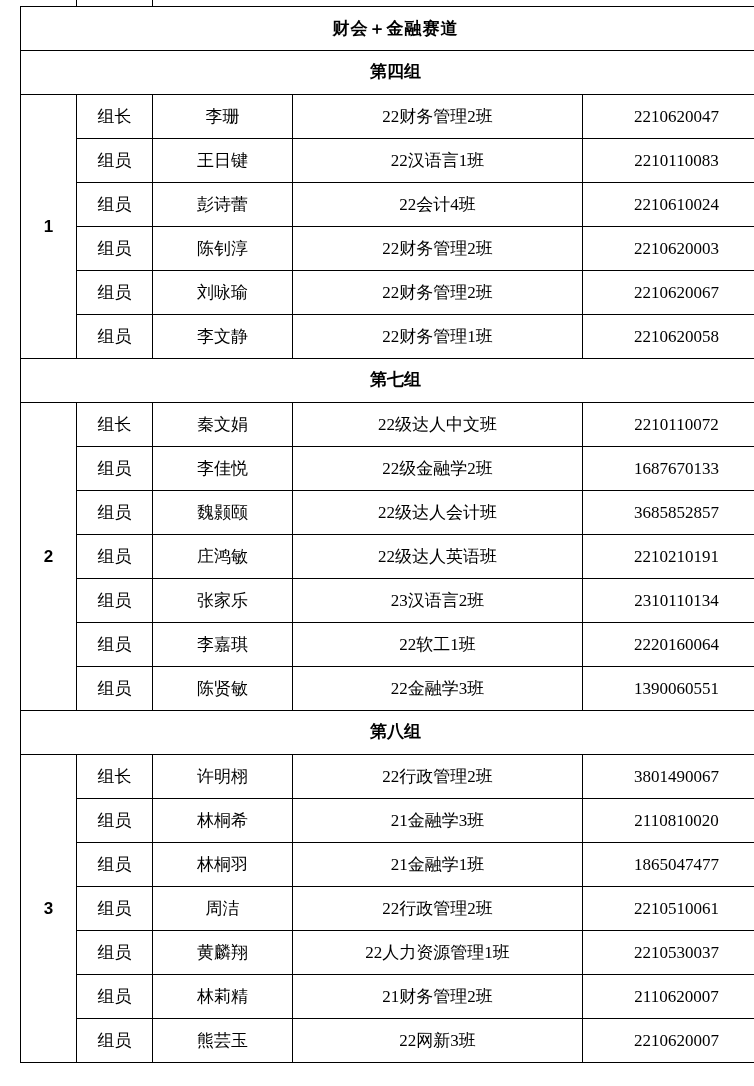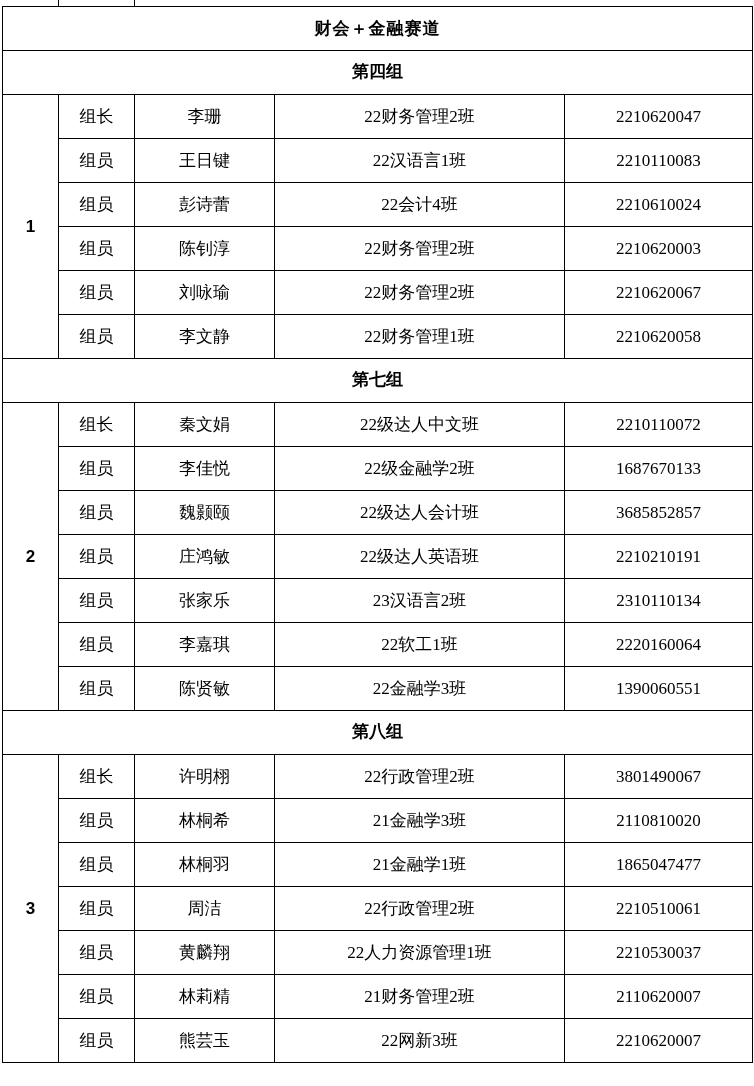--- a/index.html
+++ b/index.html
@@ -8,21 +8,21 @@
     background: #ffffff;
   }
   body {
     width: 754px;
     font-family: "Liberation Serif", "DejaVu Serif", serif;
     color: #000000;
   }
   .page {
     width: 615px;
     box-sizing: border-box;
-    padding: 0 2px 0 2px;
+    padding: 0 2px 0 20px;
   }
   table.doc {
     border-collapse: collapse;
     width: 750px;
     margin: 0;
     table-layout: fixed;
   }
   table.doc td {
     border: 1px solid #000000;
     text-align: center;

